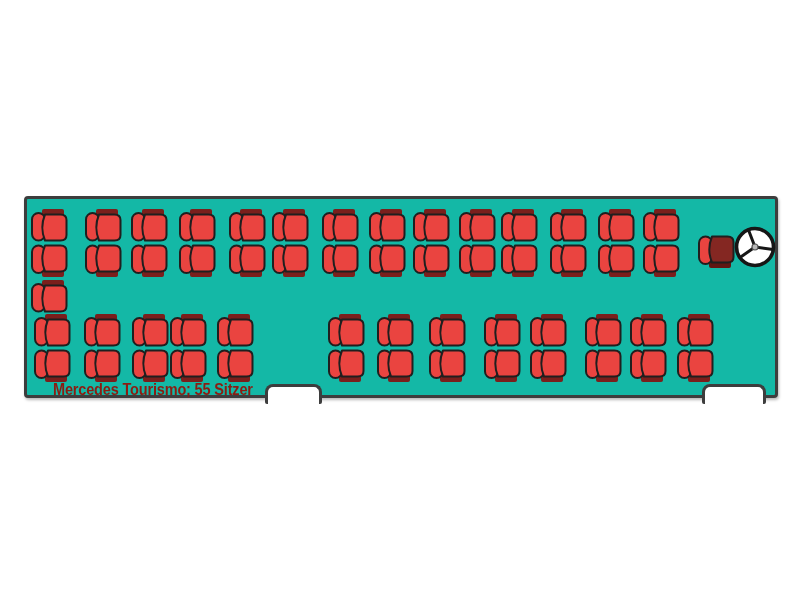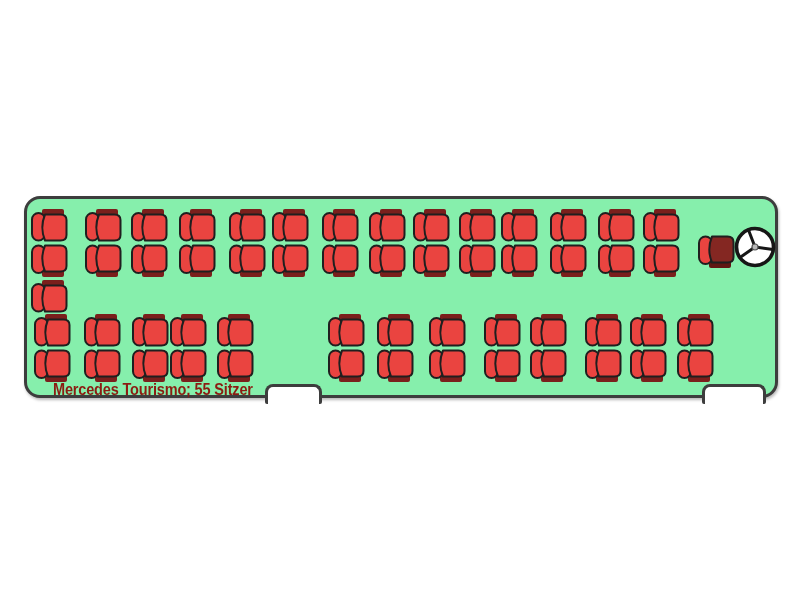--- a/index.html
+++ b/index.html
@@ -1,23 +1,23 @@
 <!DOCTYPE html>
 <html style="--outline-color: #3d3d3d; --label-color: #8b1c12;"><head>
 <meta charset="utf-8">
 <style>
   html,body{margin:0;padding:0;background:#ffffff;}
   #canvas{
     position:relative;width:800px;height:600px;background:#ffffff;
     font-family:"Liberation Sans",sans-serif;overflow:hidden;
   }
   #bus{
-    position:absolute;background:#86efac;
+    position:absolute;background:#14b8a6;
     border:3px solid var(--outline-color,#3d3d3d);
-    border-radius:16px;
+    border-radius:4px;
     box-shadow:1px 2px 3px rgba(0,0,0,.28);
   }
   .seat{position:absolute;line-height:0;}
   .door{
     position:absolute;background:#ffffff;
     border:3px solid var(--outline-color,#3d3d3d);
     border-bottom:none;
     border-radius:8px 8px 2px 2px;
     z-index:3;
   }

